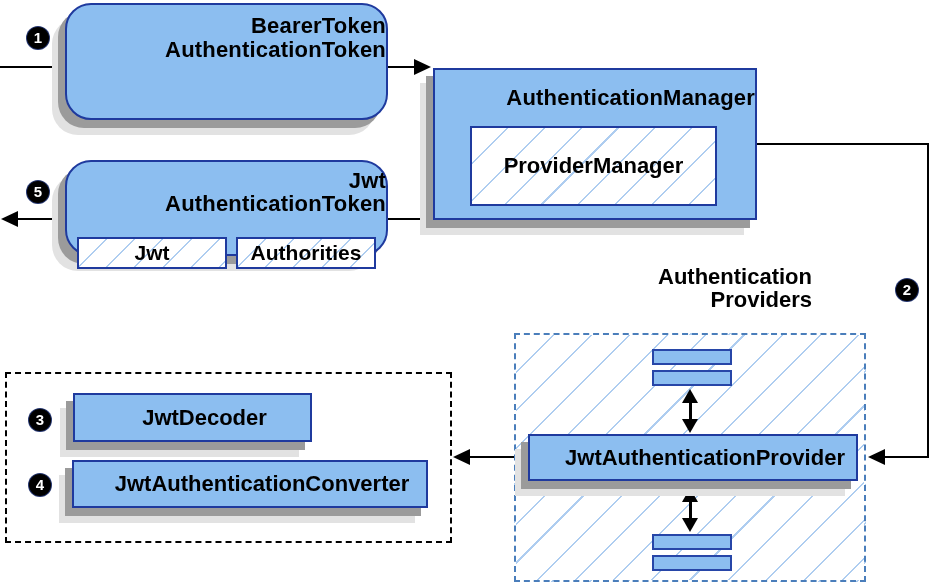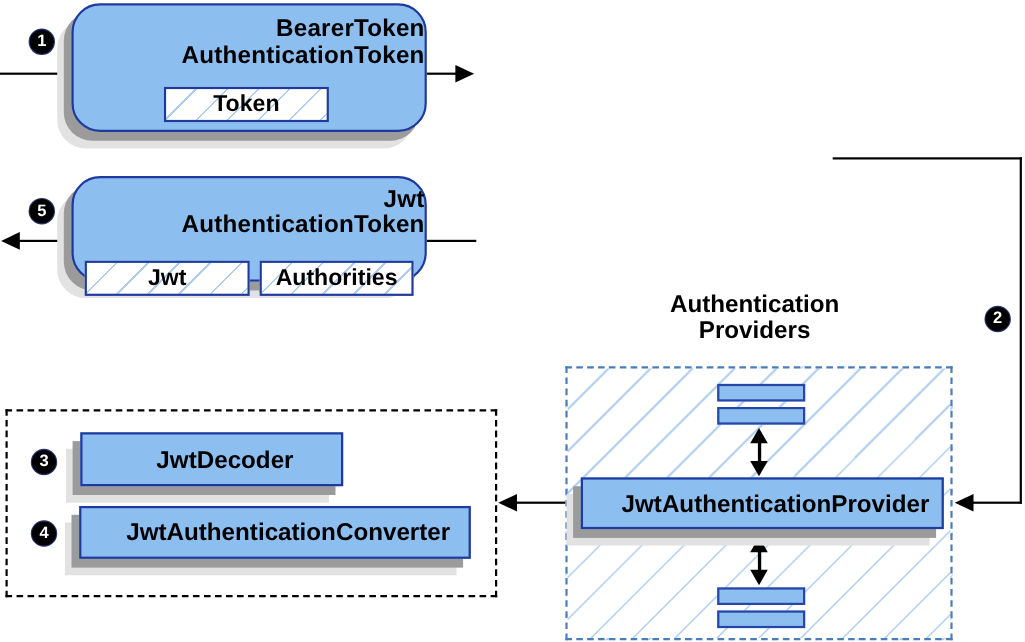--- a/index.html
+++ b/index.html
@@ -126,34 +126,37 @@
 
   <div class="h-line" style="left:388px;top:218px;width:45px;"></div>
   <div class="h-line" style="left:16px;top:218px;width:43px;"></div>
   <div class="arr-left" style="left:1px;top:211px;"></div>
 
   <div class="node rounded" style="left:65px;top:3px;width:323px;height:117px;">
     <div class="node-title">
       <div>BearerToken</div>
       <div>AuthenticationToken</div>
     </div>
-    <div class="chip" style="left:82px;top:74px;width:150px;height:32px;">Token</div>
   </div>
 
+  <div class="node" style="left:433px;top:68px;width:324px;height:152px;">
+    <div class="node-title" style="padding-top:16px;">AuthenticationManager</div>
+    <div class="chip chip-lg" style="left:35px;top:56px;width:247px;height:80px;">ProviderManager</div>
+  </div>
 
   <div class="node rounded" style="left:65px;top:160px;width:323px;height:96px;">
     <div class="node-title" style="padding-top:7px;line-height:23px;">
       <div>Jwt</div>
       <div>AuthenticationToken</div>
     </div>
     <div class="chip" style="left:10px;top:75px;width:150px;height:32px;">Jwt</div>
     <div class="chip" style="left:169px;top:75px;width:140px;height:32px;">Authorities</div>
   </div>
 
-  <div class="group-label" style="left:560px;top:265px;width:252px;">
+  <div class="group-label" style="left:560px;top:265px;width:252px;text-align:right;">
     <div>Authentication</div>
     <div>Providers</div>
   </div>
 
   <div class="providers-box" style="left:514px;top:333px;width:352px;height:249px;"></div>
 
   <div class="bar" style="left:652px;top:349px;"></div>
   <div class="bar" style="left:652px;top:370px;"></div>
   <div class="bar" style="left:652px;top:534px;"></div>
   <div class="bar" style="left:652px;top:555px;"></div>

